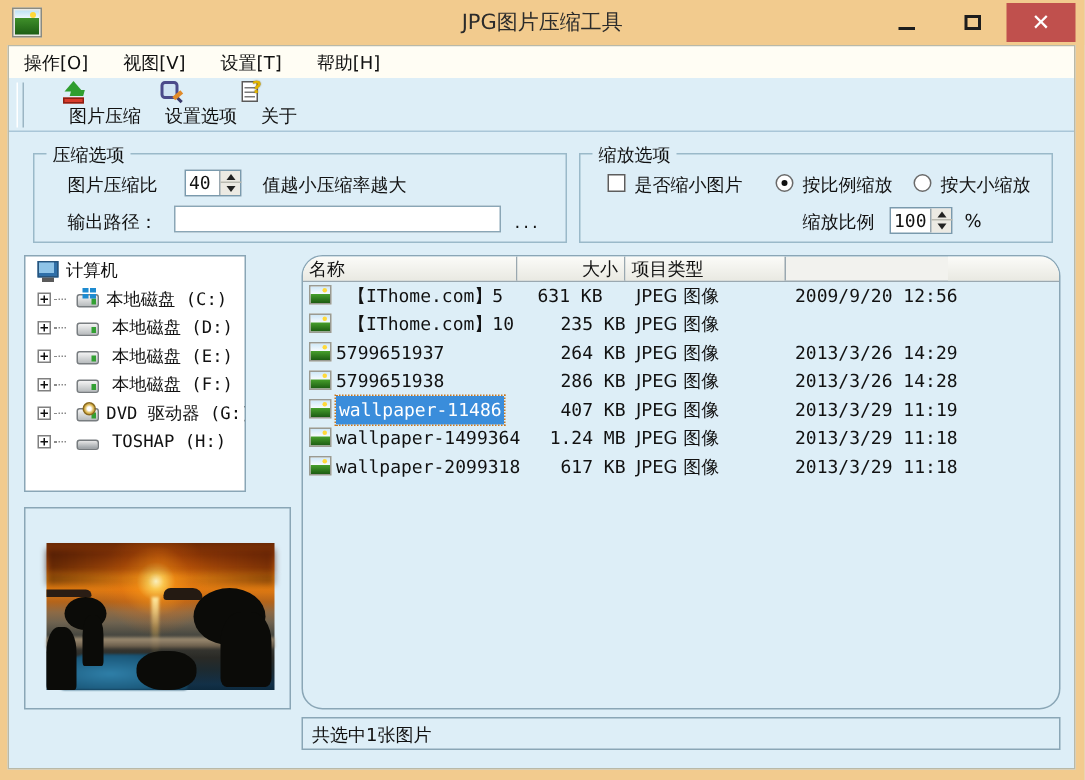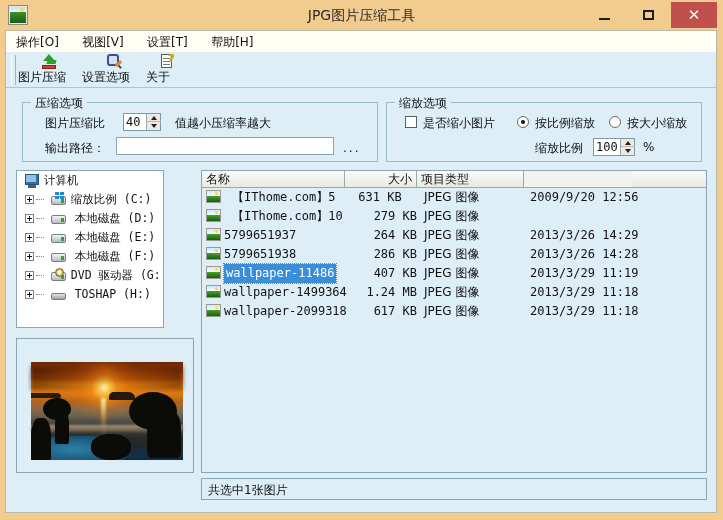--- a/index.html
+++ b/index.html
@@ -73,21 +73,21 @@
     border-bottom:1px solid #a9c6d8;
     box-sizing:border-box;
   }
   .tb-grip{position:absolute;left:5px;top:3px;width:3px;height:30px;
     border-left:1px solid #ffffff;border-right:1px solid #9bb5c4;}
   .tbbtn{
     position:absolute;top:2px;width:64px;height:32px;text-align:center;cursor:default;
   }
   .tbbtn .ico{position:relative;width:18px;height:16px;margin:0 auto;}
   .tbbtn .lbl{font-size:12px;color:#111;line-height:14px;
-    font-family:Liberation Sans, sans-serif;white-space:nowrap;}
+    font-family:Liberation Sans, sans-serif;white-space:nowrap;margin-left:28px;}
 
   
   .ic-compress .arrow{position:absolute;left:2px;top:0px;width:0;height:0;
     border-left:6px solid transparent;border-right:6px solid transparent;border-bottom:7px solid #2f9e2f;}
   .ic-compress .tail{position:absolute;left:6px;top:6px;width:9px;height:4px;background:#2f9e2f;
     transform:skewX(-15deg);}
   .ic-compress .bar{position:absolute;left:1px;top:11px;width:14px;height:4px;background:#d93b2b;border:1px solid #8c1f13;box-sizing:border-box;}
   
   .ic-options .glass{position:absolute;left:2px;top:0px;width:12px;height:12px;border:2px solid #4a4a8a;border-radius:3px;background:#cfe3f3;box-sizing:border-box;}
   .ic-options .handle{position:absolute;left:11px;top:11px;width:6px;height:2px;background:#3a3a6a;transform:rotate(45deg);}
@@ -210,21 +210,21 @@
     border-radius:30px 10px 4px 6px;filter:blur(.6px);}
   #preview .palm{position:absolute;background:#0b0b08;border-radius:50%;}
   #preview .p1{left:12px;top:36px;width:28px;height:22px;}
   #preview .p2{left:24px;top:48px;width:14px;height:34px;border-radius:40% 40% 10% 10%;}
   #preview .p3{left:98px;top:30px;width:48px;height:38px;}
   #preview .p4{left:116px;top:46px;width:34px;height:50px;border-radius:40% 40% 12% 12%;}
   #preview .p5{left:60px;top:72px;width:40px;height:26px;border-radius:45%;}
   #preview .p6{left:0px;top:56px;width:20px;height:42px;border-radius:40% 40% 8% 8%;}
 
   
-  #filelist{left:195px;top:82px;width:506px;height:303px;background:#ddeef7;overflow:hidden;}
+  #filelist{left:195px;top:82px;width:506px;height:303px;background:#ddeef7;overflow:hidden;border-radius:14px;}
   .lv-head{position:absolute;left:0;top:0;width:506px;height:17px;background:#f2f2ee;
     border-bottom:1px solid #9aa8b0;box-sizing:border-box;}
   .lv-col{position:absolute;top:0;height:16px;line-height:16px;font-size:12px;color:#111;
     border-right:1px solid #9aa8b0;box-sizing:border-box;
     font-family:"DejaVu Sans","Liberation Sans",sans-serif;
     background:linear-gradient(#fbfbf8,#e9e9e2);padding:0 4px;overflow:hidden;white-space:nowrap;}
   .lv-col.r{text-align:right;}
   .lv-rows{position:absolute;left:0;top:17px;width:506px;}
   .lv-row{position:relative;height:19px;line-height:19px;white-space:nowrap;}
   .fi{position:absolute;left:4px;top:2px;width:15px;height:13px;background:#e9e9e4;
@@ -372,21 +372,21 @@
         <div class="tnode child">
           <span class="plus"></span><span class="dash"></span>
           <span class="ti ic-drive">
             <span class="body"></span><span class="led"></span>
             <span class="win">
                 <i></i>
                 <i></i>
                 <i></i>
                 <i></i>
               </span>
-          </span><span class="tl">缩放比例 (C:)</span>
+          </span><span class="tl">本地磁盘 (C:)</span>
         </div>
 
         <div class="tnode child">
           <span class="plus"></span><span class="dash"></span>
           <span class="ti ic-drive"><span class="body"></span><span class="led"></span></span>
           <span class="tl">本地磁盘 (D:)</span>
         </div>
 
         <div class="tnode child">
           <span class="plus"></span><span class="dash"></span>
@@ -454,21 +454,21 @@
             <span class="c-date" style="left:328px;">2009/9/20 12:56</span>
           </div>
 
           <div class="lv-row">
             <span class="fi">
                 <span class="s"></span>
                 <span class="g"></span>
                 <span class="d"></span>
               </span>
             <span class="c-name" style="left:30px;">【IThome.com】10</span>
-            <span class="c-size" style="left:141px;">279 KB</span>
+            <span class="c-size" style="left:141px;">235 KB</span>
             <span class="c-type" style="left:222px;">JPEG 图像</span>
           </div>
 
           <div class="lv-row">
             <span class="fi">
                 <span class="s"></span>
                 <span class="g"></span>
                 <span class="d"></span>
               </span>
             <span class="c-name" style="left:22px;">5799651937</span>

